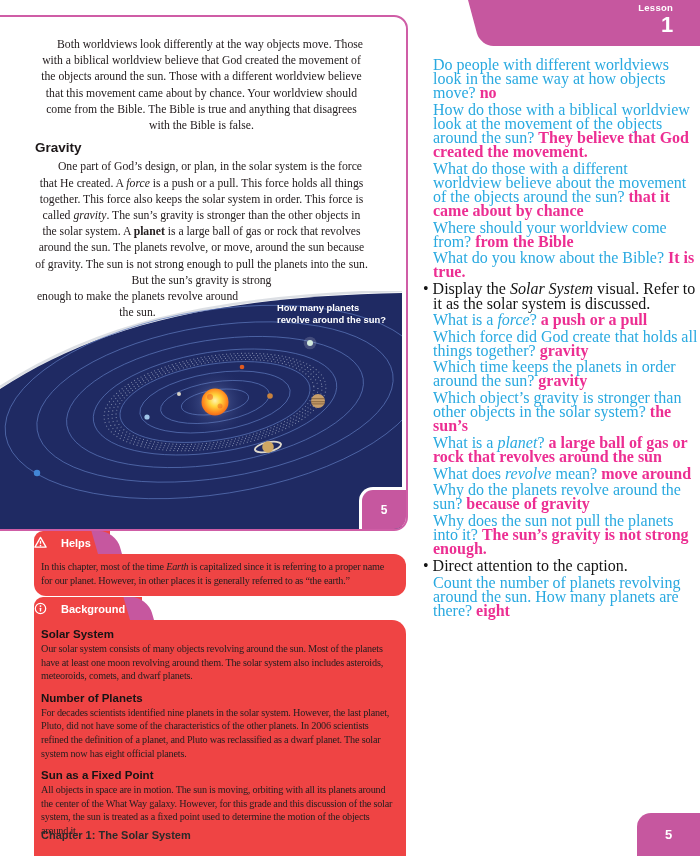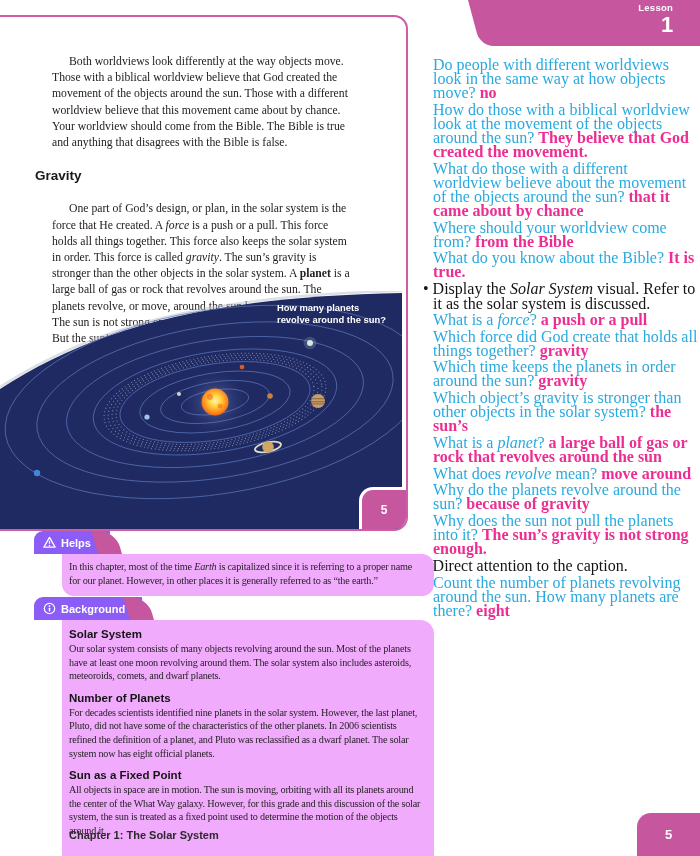--- a/index.html
+++ b/index.html
@@ -11,21 +11,21 @@
     background:#c6579f;border-bottom-left-radius:13px;transform:skewX(15deg);transform-origin:0 0;}
   .lesson-inner{position:absolute;top:3px;right:50px;text-align:right;transform:skewX(-15deg);
     color:#fff;font-family:"Liberation Sans",sans-serif;line-height:1;}
   .lesson-word{font-size:9.5px;font-weight:bold;letter-spacing:.3px;}
   .lesson-num{font-size:22px;font-weight:bold;margin-top:1px;}
 
   
   .student-page{position:absolute;left:-8px;top:15px;width:412px;height:512px;background:#fff;
     border:2px solid #cf5da6;border-radius:0 14px 14px 0;overflow:hidden;}
   .student-text{position:absolute;left:41px;top:20px;width:333px;font-size:11.7px;line-height:16.2px;}
-  .student-text p{margin:17px;}
+  .student-text p{margin:0;text-align:center;}
   .sp1{text-indent:17px;}
   .student-text h3{font-family:"Liberation Sans",sans-serif;font-weight:bold;font-size:13.5px;
     margin:6px 0 3px 0;color:#1c1718;}
   .sp2{text-indent:17px;}
   .sp2-tail{width:205px;}
   .it{font-style:italic;}
   .bd{font-weight:bold;}
 
   .figure{position:absolute;left:6px;bottom:0;width:402px;height:238px;text-align:center;}
   .figure svg{display:block;}
@@ -41,29 +41,29 @@
 
   
   .teach-col{position:absolute;left:433px;top:58px;width:266px;font-size:16px;line-height:14.1px;}
   .teach-col p{margin:0 0 2.5px 0;}
   .teach-col .dir{color:#141414;margin-top:3px;text-indent:-10px;}
   .q{color:#29a9e0;}
   .a{color:#ec2e92;font-weight:bold;}
   .bullet{color:#141414;}
 
   
-  .tab{position:absolute;height:23px;background:#8b5cf6;border-top-left-radius:9px;z-index:3;
-    display:flex;align-items:center;gap:5px;padding-left:9px;box-sizing:border-box;
+  .tab{position:absolute;height:23px;background:#ef4444;border-top-left-radius:9px;z-index:3;
+    display:flex;align-items:center;gap:14px;box-sizing:border-box;
     color:#fff;font-family:"Liberation Sans",sans-serif;font-weight:bold;font-size:11px;}
   .tab::after{content:"";position:absolute;top:0;right:-12px;width:24px;height:23px;background:#c6579f;
     border-top-right-radius:16px;transform:skewX(16deg);transform-origin:0 100%;z-index:-1;}
   .helps-tab{left:34px;top:531px;width:76px;}
   .bg-tab{left:34px;top:597px;width:108px;}
 
-  .graybox{position:absolute;left:34px;width:372px;background:#f0abfc;box-sizing:border-box;margin-left:28px;}
+  .graybox{position:absolute;left:34px;width:372px;background:#ef4444;box-sizing:border-box;}
   .helps-box{top:554px;height:42px;border-radius:0 12px 12px 12px;padding:6px 10px 0 7px;}
   .bg-box{top:620px;height:236px;border-radius:0 14px 0 0;padding:2px 12px 0 7px;}
   .graybox p{margin:0;font-size:10.2px;line-height:13.6px;letter-spacing:-0.2px;color:#221e1f;}
   .bg-sec h4{font-family:"Liberation Sans",sans-serif;font-size:11.5px;font-weight:bold;
     color:#151314;margin:9px 0 2px 0;}
   .bg-sec:first-child h4{margin-top:6px;}
 
   .footer-label{position:absolute;left:7px;bottom:15px;font-family:"Liberation Sans",sans-serif;
     font-weight:bold;font-size:11px;color:#2a2a2a;}
 

